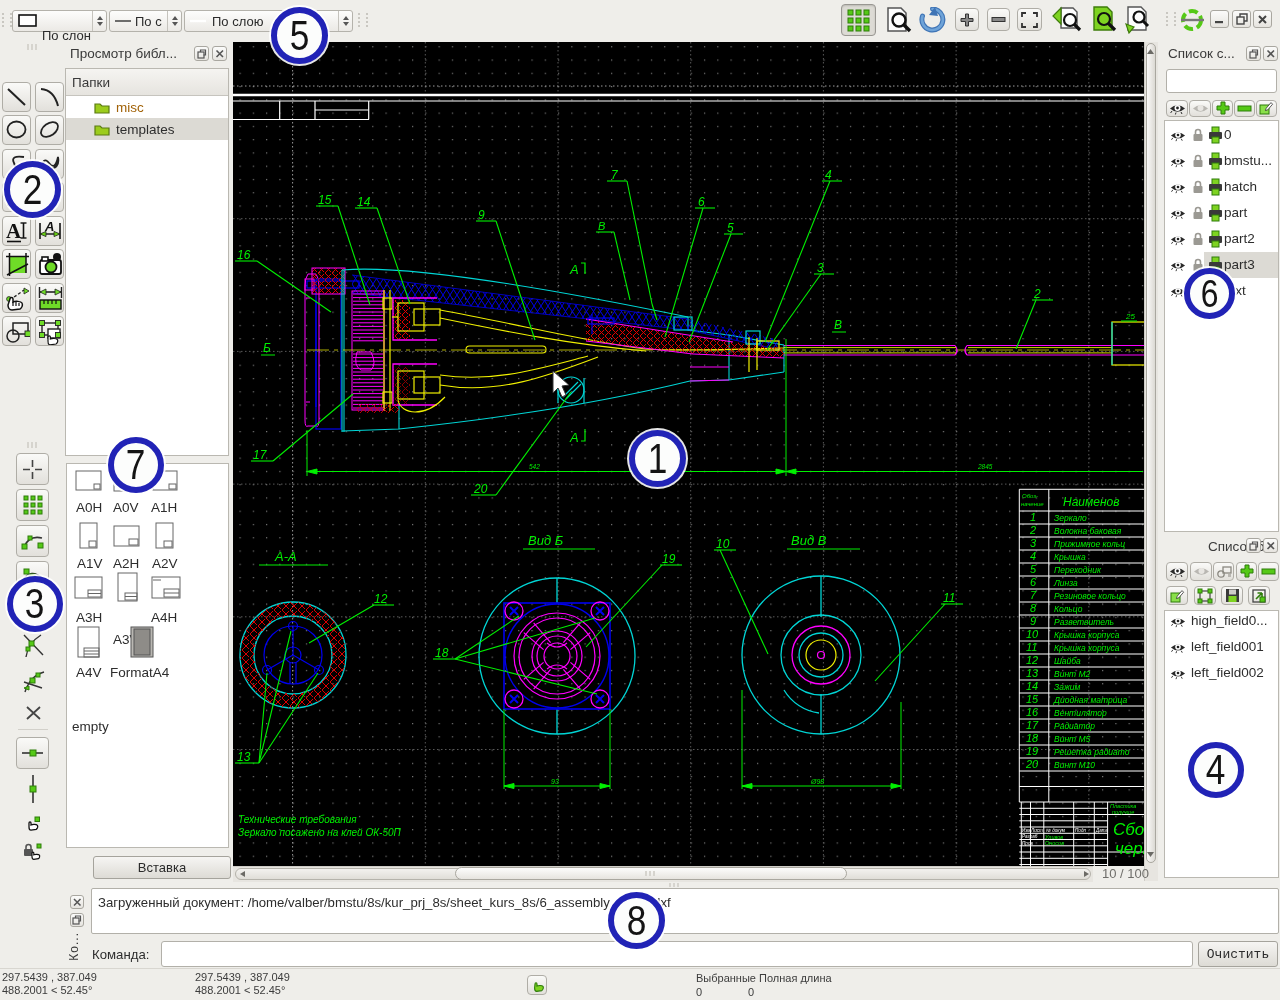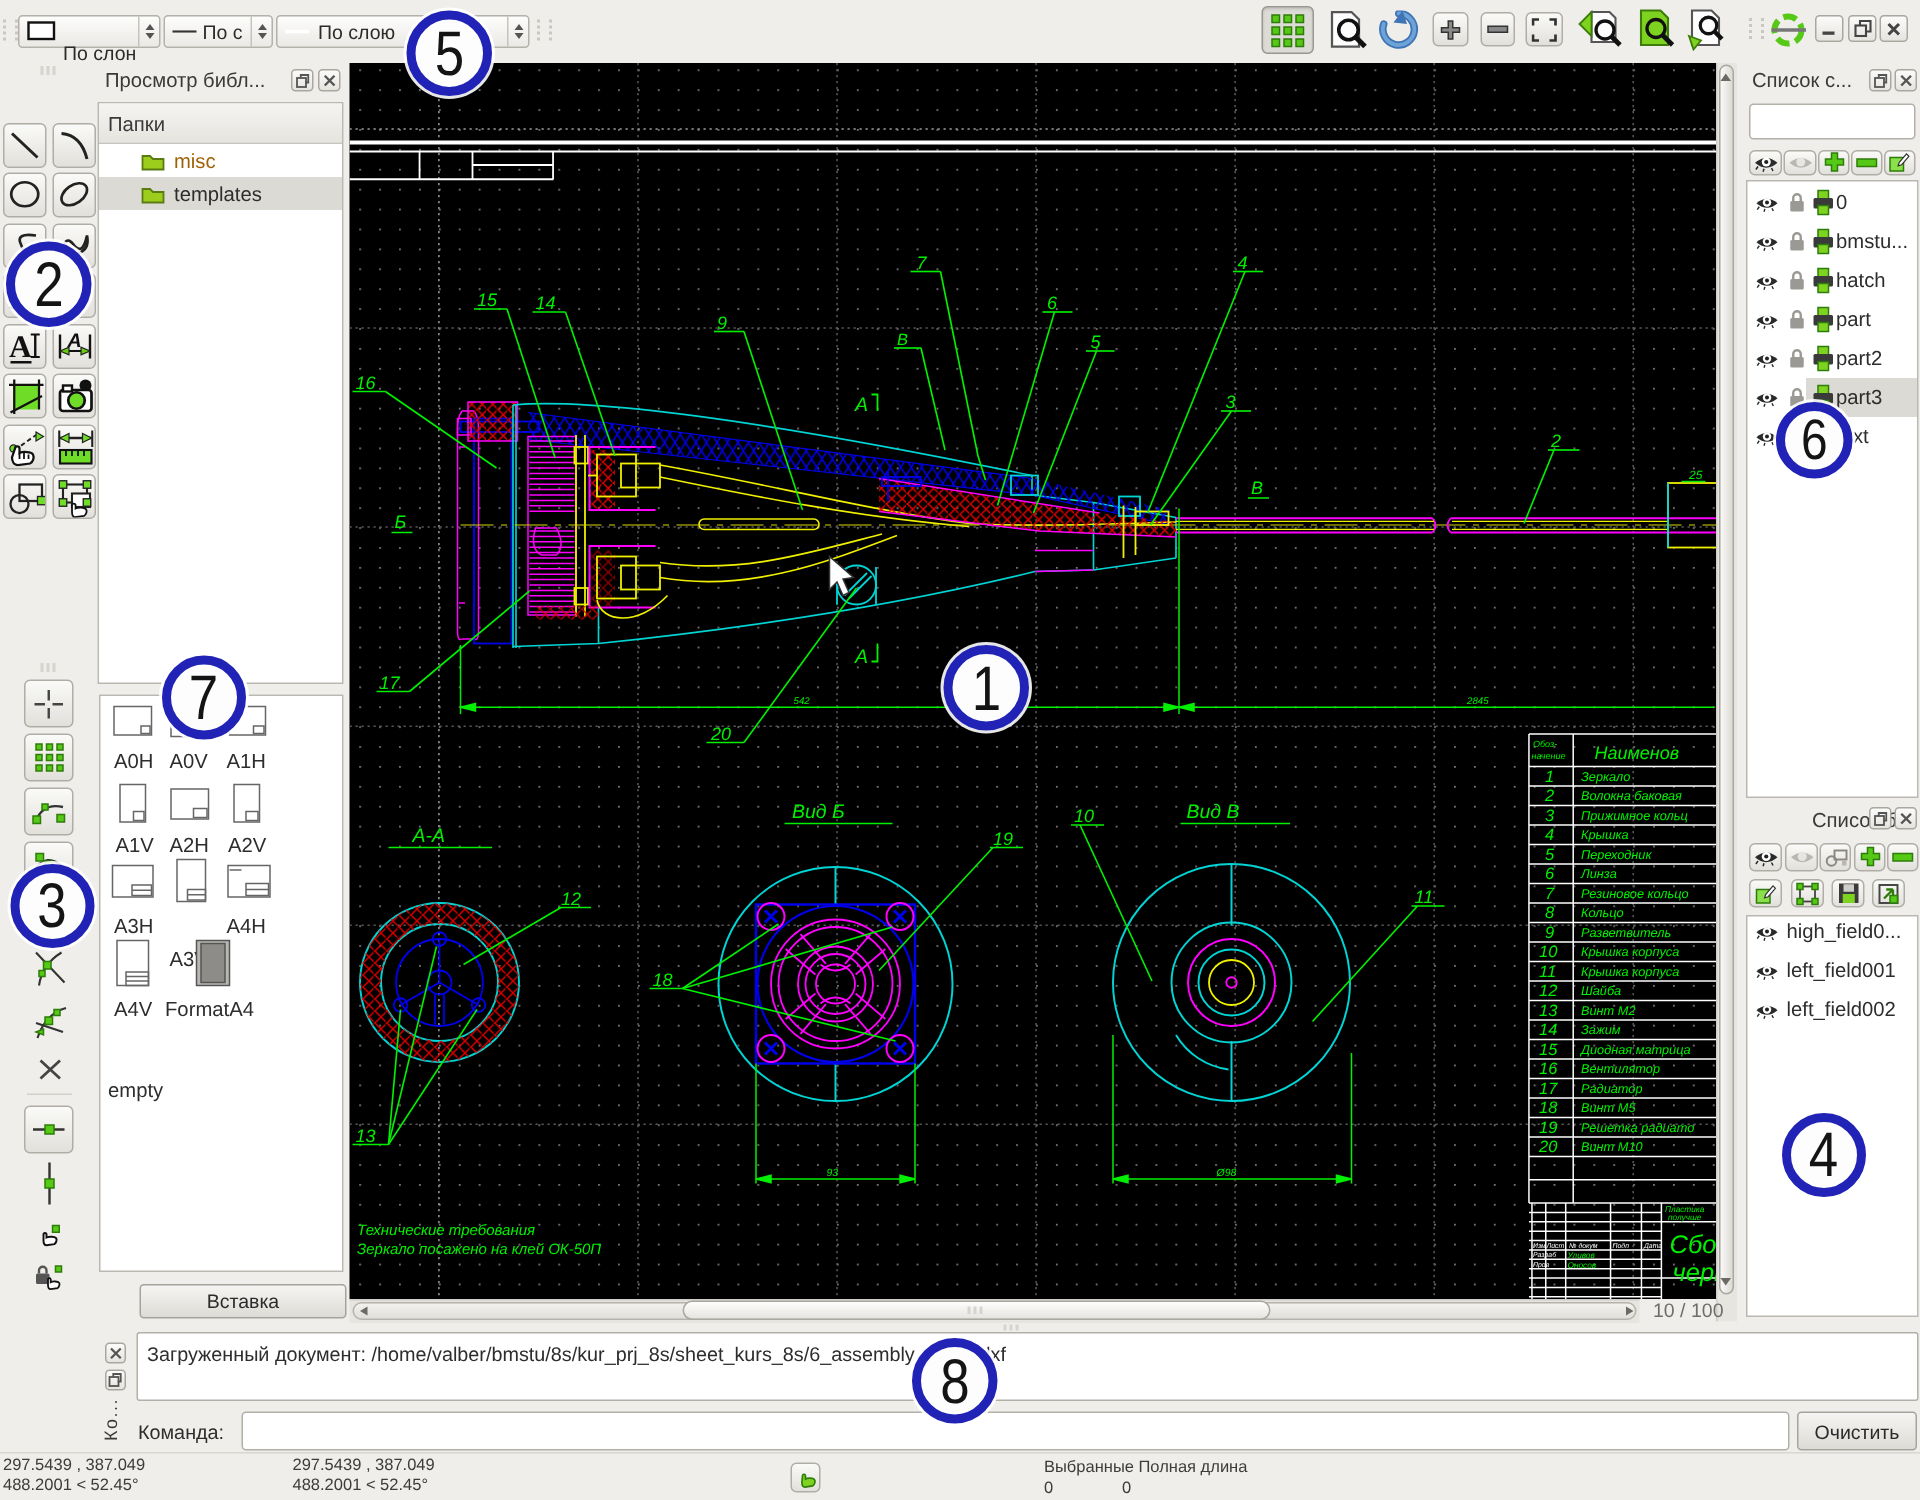--- a/index.html
+++ b/index.html
@@ -1089,21 +1089,21 @@
 <div class="winbtn" style="left:70px;top:913px;width:14px;height:14px;"></div>
 <svg class="icon" style="left:72px;top:915px;" width="10" height="10">
     <rect x="1" y="3" width="6" height="6" fill="none" stroke="#555" stroke-width="1.2"></rect>
     <path d="M3.5 3 V1 h5 v5 h-2" fill="none" stroke="#555" stroke-width="1.2"></path>
   </svg>
 <div style="position:absolute;left:67px;top:932px;font-size:12px;color:#3a3a3a;writing-mode:vertical-rl;transform:rotate(180deg);letter-spacing:1px;">Ко...</div>
 <div class="input" style="left:91px;top:888px;width:1188px;height:46px;border-radius:2px;"></div>
 <div class="lbl" style="left:98px;top:895px;font-size:13.2px;">Загруженный документ: /home/valber/bmstu/8s/kur_prj_8s/sheet_kurs_8s/6_assembly_sheet.dxf</div>
 <div class="lbl" style="left:92px;top:947px;font-size:13.2px;">Команда:</div>
 <div class="input" style="left:161px;top:941px;width:1032px;height:26px;"></div>
-<div class="pushbtn" style="left:1198px;top:941px;width:80px;height:26px;">Очистить</div>
+<div class="pushbtn" style="left:1198px;top:941px;width:80px;height:26px;font-family:Liberation Mono, monospace;">Очистить</div>
 
 <div class="abs" style="left:0;top:968px;width:1280px;height:32px;background:#efeeea;border-top:1px solid #d8d6d0;"></div>
 <div class="lbl small" style="left:2px;top:971px;">297.5439 , 387.049</div>
 <div class="lbl small" style="left:2px;top:984px;">488.2001 &lt; 52.45°</div>
 <div class="lbl small" style="left:195px;top:971px;">297.5439 , 387.049</div>
 <div class="lbl small" style="left:195px;top:984px;">488.2001 &lt; 52.45°</div>
 <div class="btn" style="left:527px;top:975px;width:20px;height:20px;border-radius:4px;"></div>
 <svg class="icon" style="left:531px;top:978px;" width="13" height="15" viewBox="0 0 13 15">
     <path d="M4 6 c0 -1.6 2 -1.6 2 0 l0 2 c1.4 -.8 5 -.8 6 .4 c.8 1.2 0 3.4 -1.2 4.2 l-5.2 .8 c-1.6 0 -2 -2 -2 -3.4 z" fill="#7ed321" stroke="#2e7c0a" stroke-width="1.1"></path>
   </svg>

